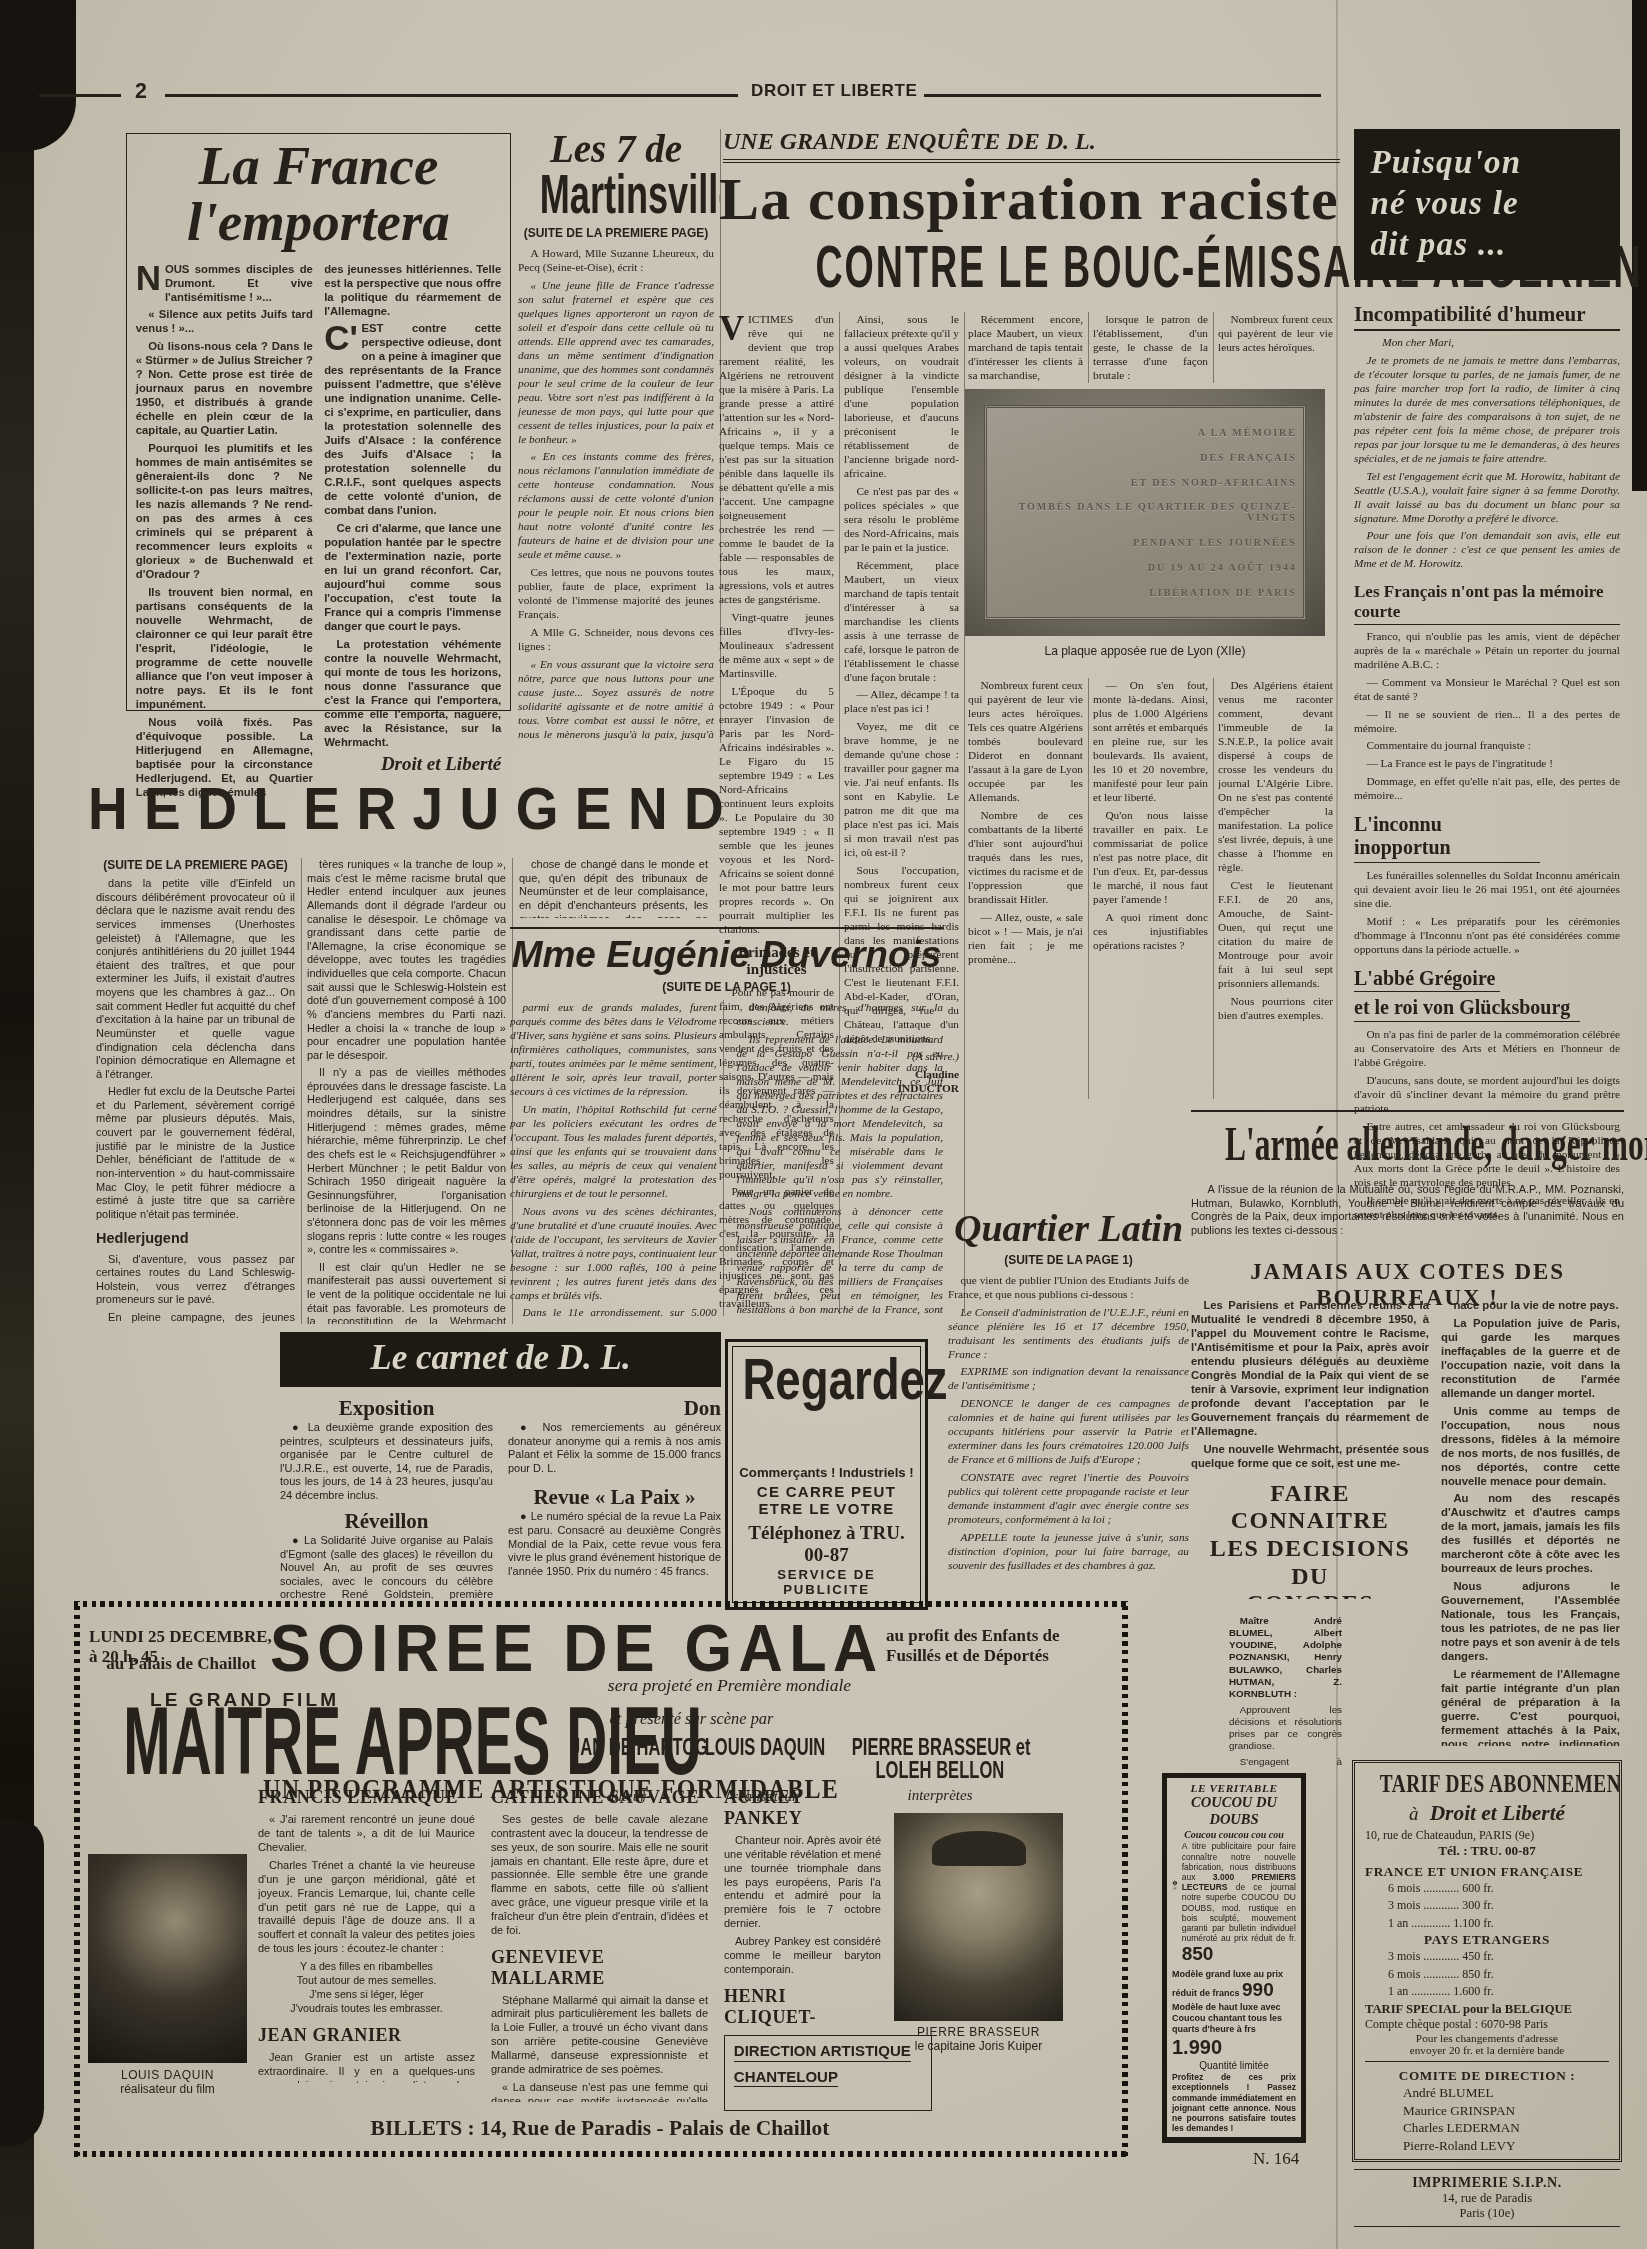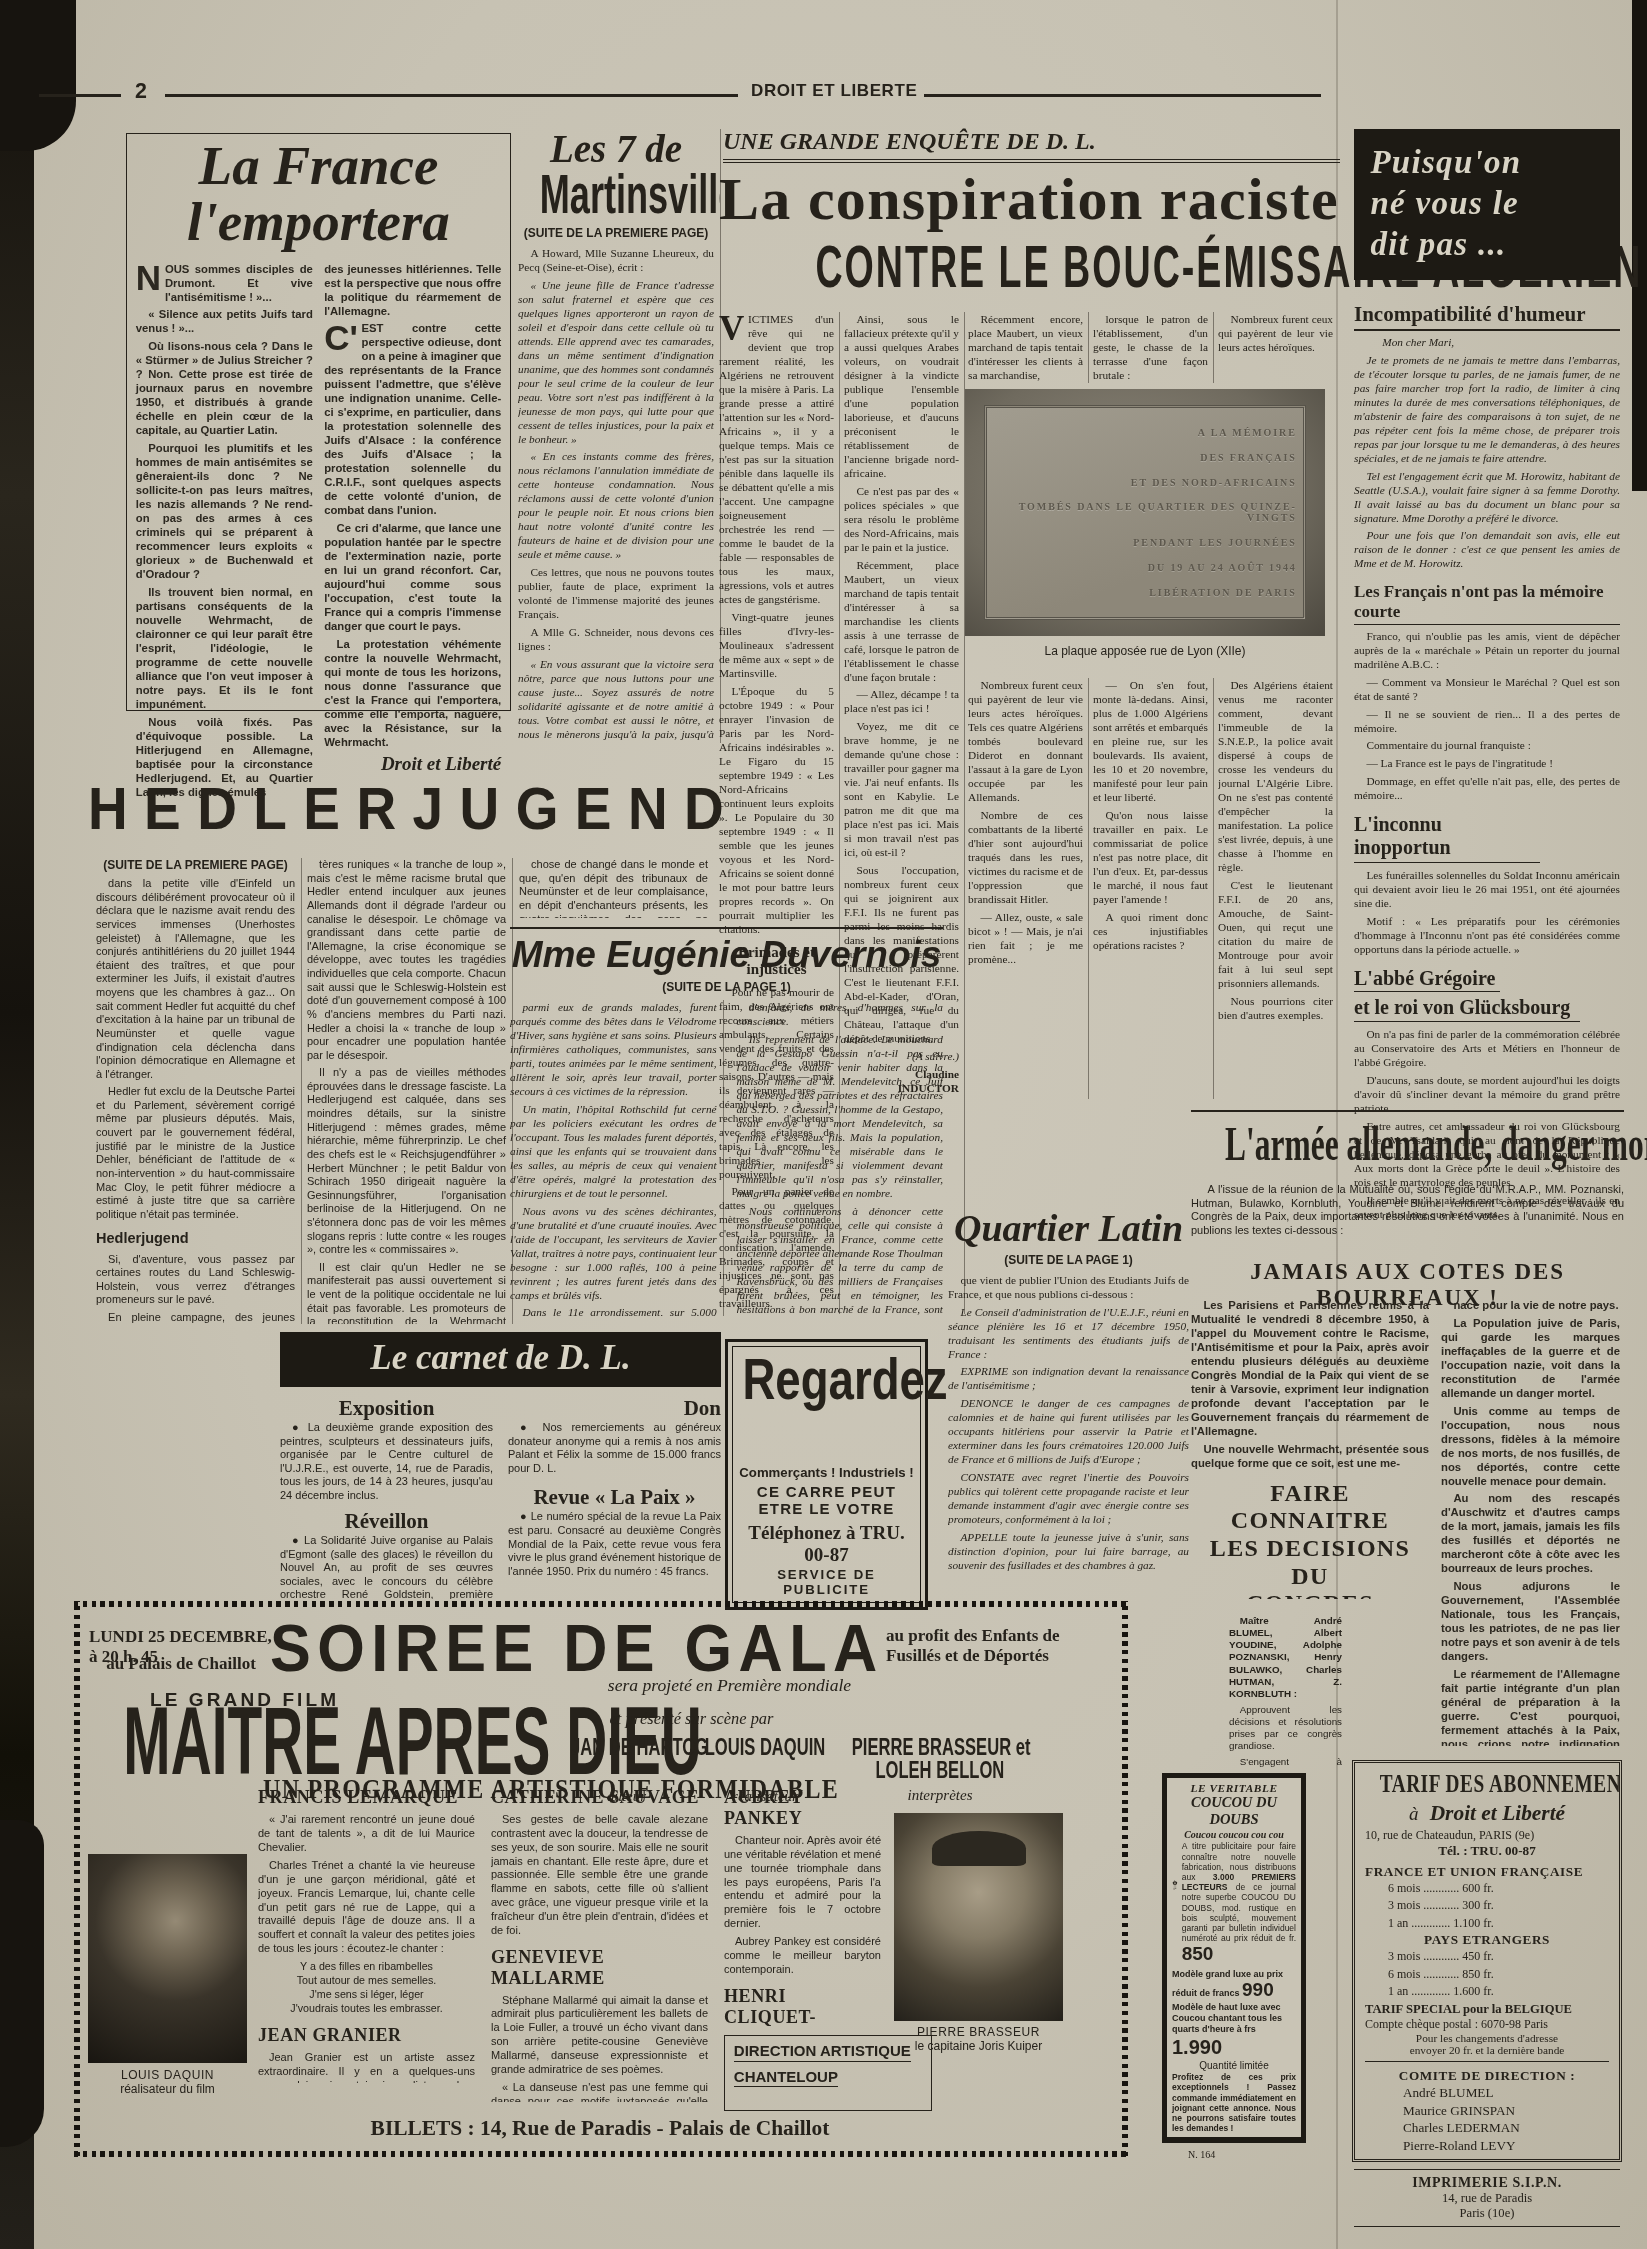--- a/index.html
+++ b/index.html
@@ -491,21 +491,21 @@
       <span>Modèle grand luxe au prix réduit de francs</span> <span style="font-size:19px;">990</span>
     </div>
     <div class="sans b" style="font-size:9px;line-height:1.2;">
       <span>Modèle de haut luxe avec Coucou chantant tous les quarts d'heure à frs</span> <span style="font-size:20px;">1.990</span>
     </div>
     <div class="ctr sans" style="font-size:10px;margin:1.3px 0;">Quantité limitée</div>
     <div class="jus sans b" style="font-size:8.5px;line-height:1.2;">Profitez de ces prix exceptionnels ! Passez commande immédiatement en joignant cette annonce. Nous ne pourrons satisfaire toutes les demandes !</div>
     <div class="banner ctr sans b" style="font-size:9.4px;padding:2.5px 0;margin:3.8px -5px 2.5px -5px;">SOCIÉTÉ D'HORLOGERIE DU DOUBS</div>
 
   </section>
-  <div class="abs serif" style="left:1188px;top:2149px;font-size:10px;">N. 164</div>
+  <div class="abs serif" style="left:1253px;top:2149px;font-size:17px;">N. 164</div>
 
   <section class="abs" style="left:1354px;top:1762px;width:266px;height:398px;border:1.9px solid #26221b;outline:1.3px solid #26221b;outline-offset:1.9px;box-sizing:border-box;padding:8.8px 10px;overflow:hidden;">
     <div class="ctr"><span class="sqz serif b" style="--sx:.9;--sy:1.15;font-size:21.4px;letter-spacing:0.6px;">TARIF DES ABONNEMENTS</span></div>
     <div class="ctr" style="margin-top:3.8px;">
       <span class="serif it" style="font-size:19px;margin-right:8.8px;">à</span>
       <span class="serif it b" style="font-size:21.4px;">Droit et Liberté</span>
     </div>
     <div class="serif" style="font-size:12px;margin-top:2.5px;">10, rue de Chateaudun, PARIS (9e)</div>
     <div class="ctr serif b" style="font-size:13.2px;">Tél. : TRU. 00-87</div>
     <div class="serif b" style="font-size:13.2px;letter-spacing:0.6px;margin-top:5px;">FRANCE ET UNION FRANÇAISE</div>

